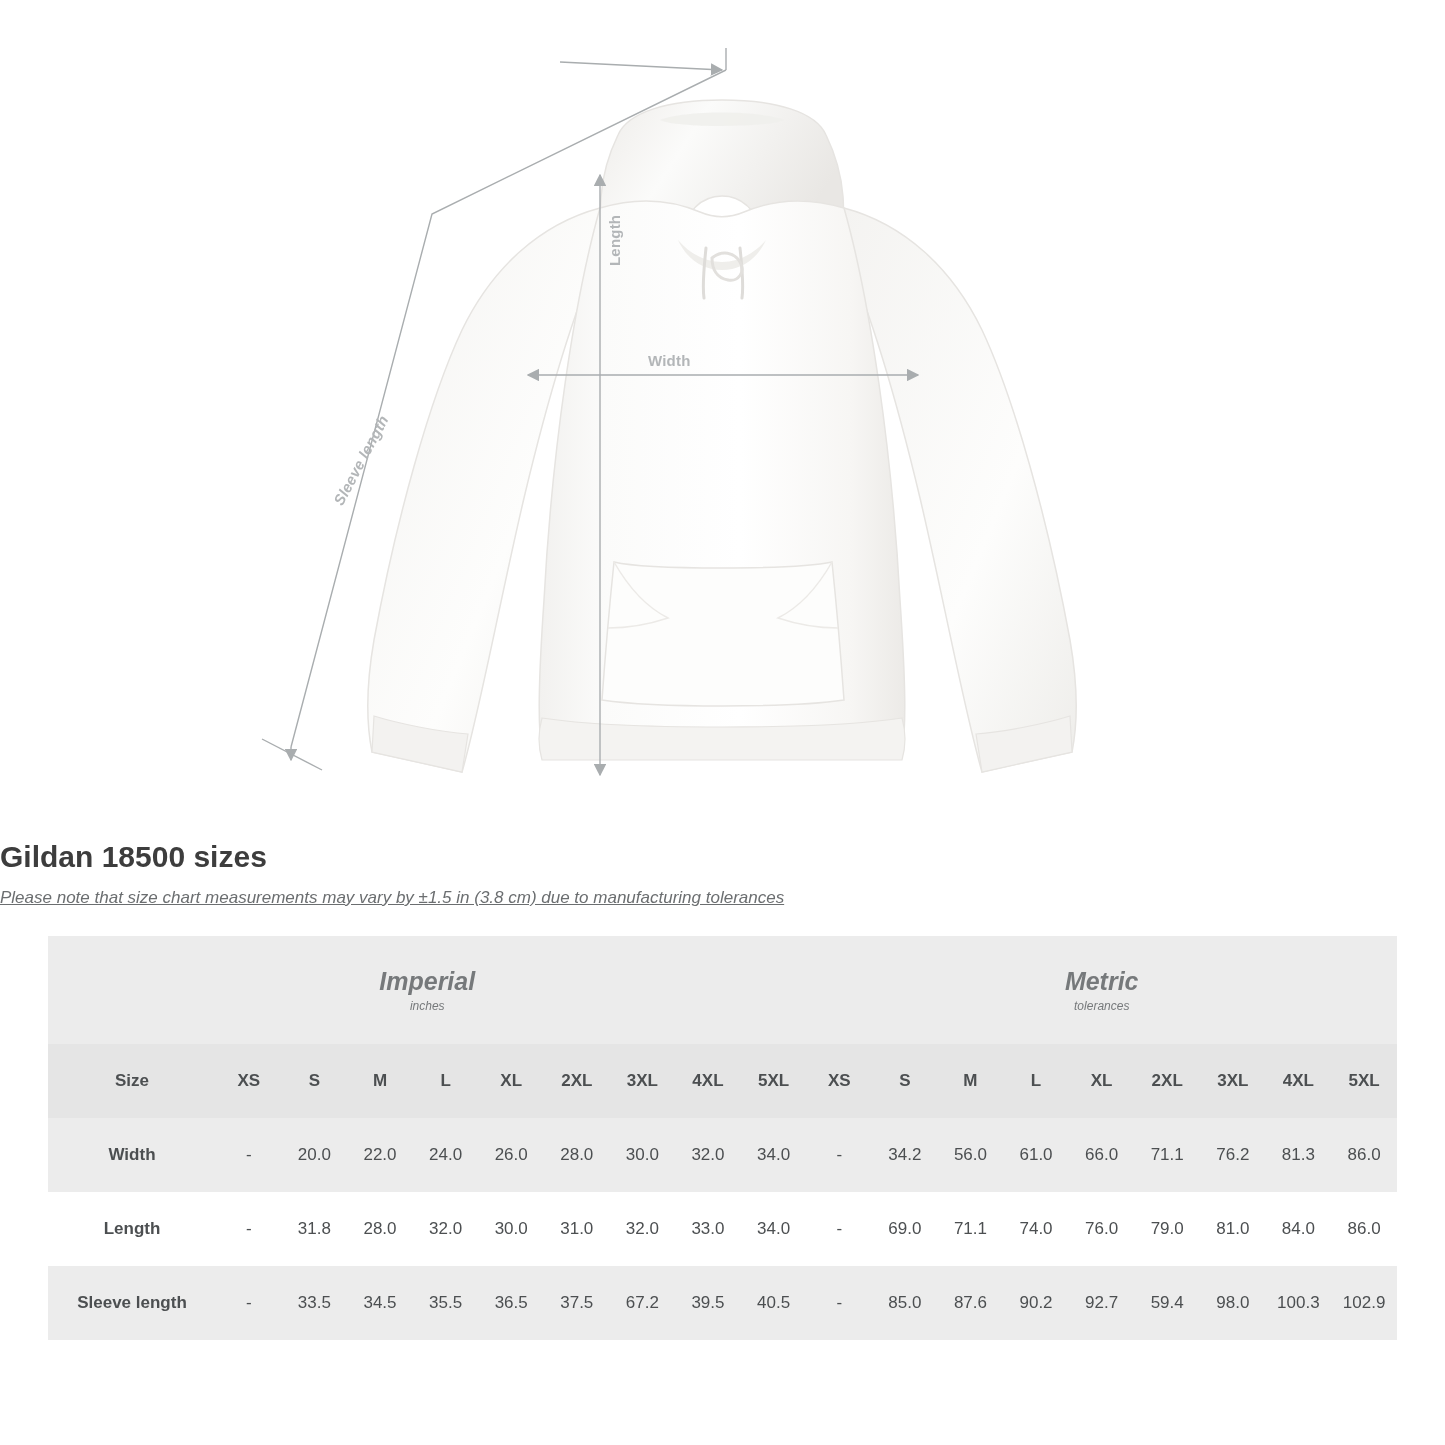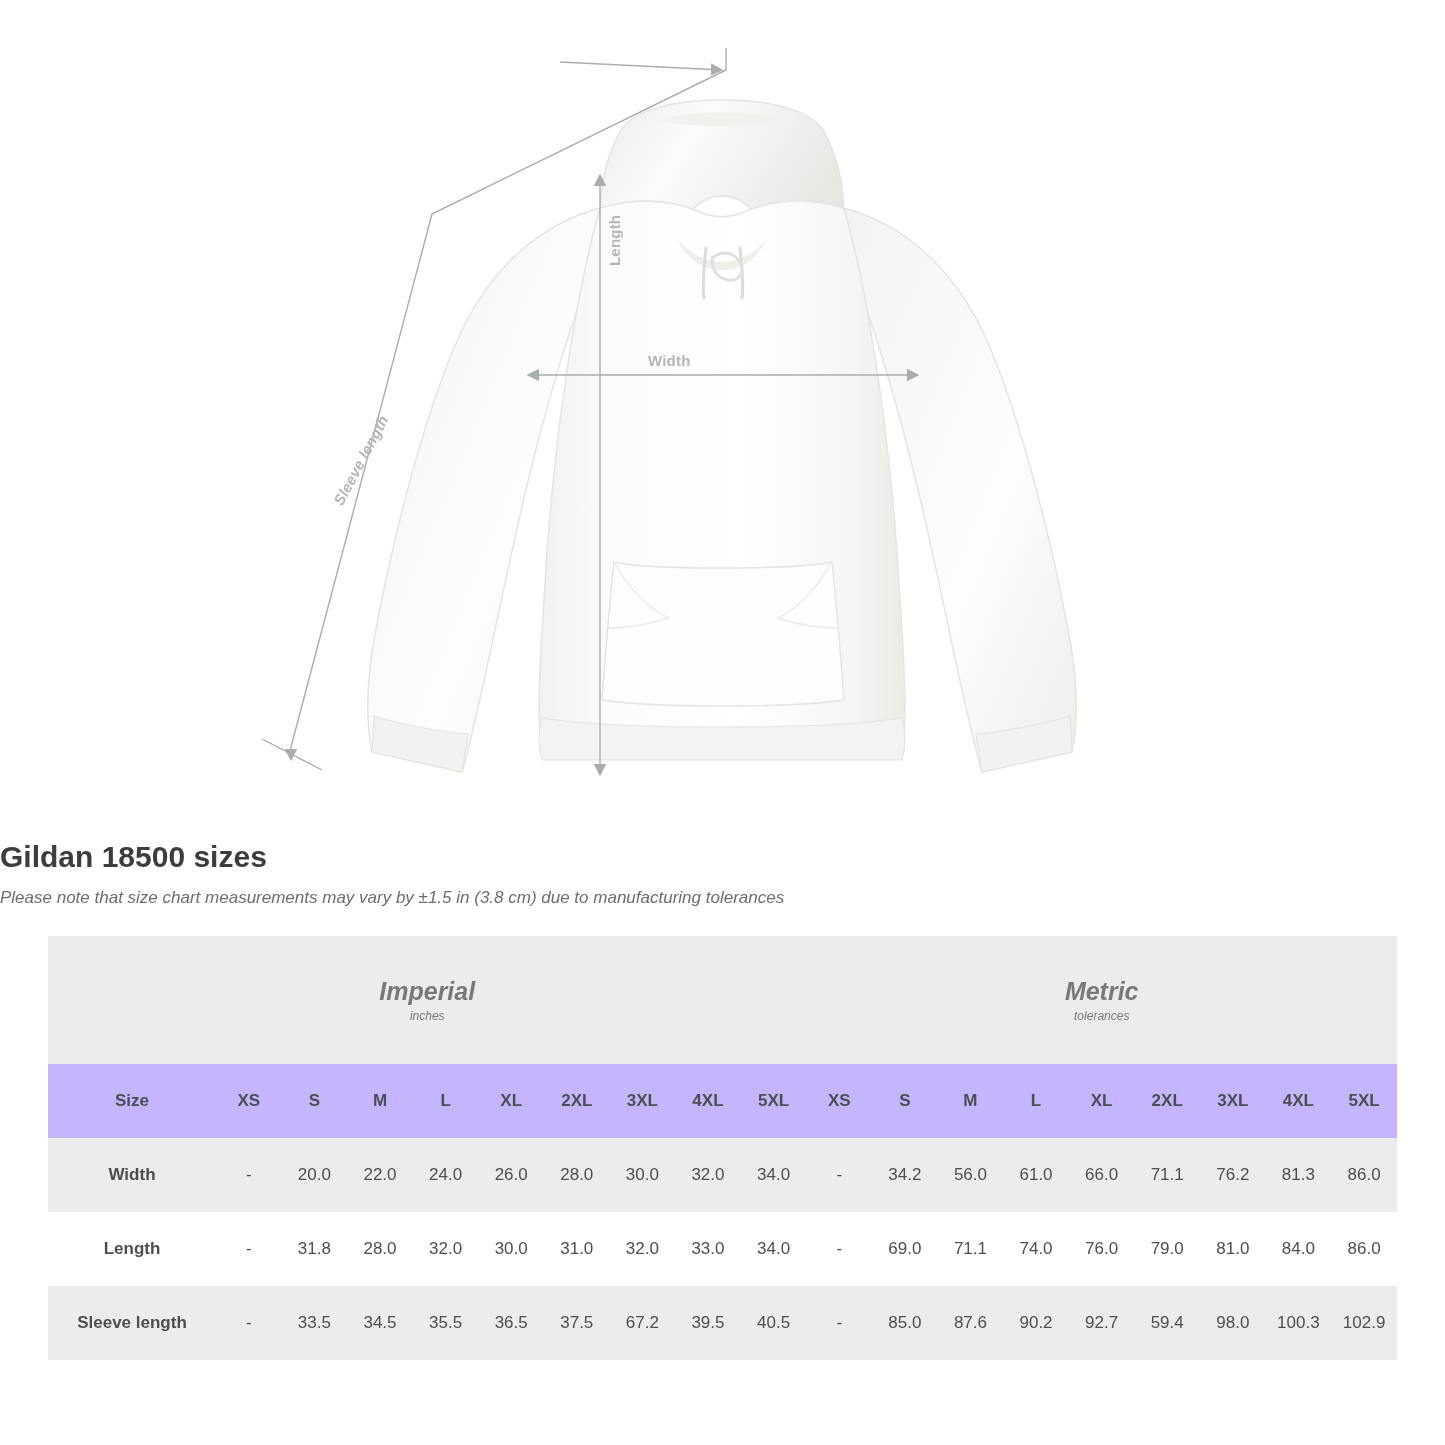--- a/index.html
+++ b/index.html
@@ -71,60 +71,61 @@
     font-size: 30px;
     font-weight: bold;
     color: #3d3d3d;
     margin: 0 0 14px 0;
   }
   .chart-note {
     font-size: 17px;
     font-style: italic;
     color: #6b6e70;
     margin: 0;
+    text-decoration: underline;
   }
 
   
   .table-wrap {
     margin: 28px 48px 0 48px;
   }
   table.size-table {
     border-collapse: collapse;
     width: 1349px;
     table-layout: fixed;
   }
   table.size-table td,
   table.size-table th {
     text-align: center;
     font-size: 17px;
     color: #4c4f51;
     border: none;
     padding: 0;
   }
   .unit-row td {
-    height: 128px;
+    height: 108px;
     background: #ececec;
     vertical-align: middle;
   }
   .unit-name {
     font-size: 25px;
     font-style: italic;
     font-weight: bold;
     color: #76797b;
     line-height: 1.15;
   }
   .unit-sub {
     font-size: 12px;
     font-style: italic;
     color: #76797b;
     padding-top: 4px;
   }
   .head-row td {
     height: 74px;
-    background: #c4b5fd;
+    background: #e5e5e5;
     font-weight: bold;
     font-size: 18px;
     color: #3f4244;
   }
   .head-row td.rowhead {
     font-weight: bold;
   }
   .data-row td {
     height: 74px;
     font-size: 17px;

